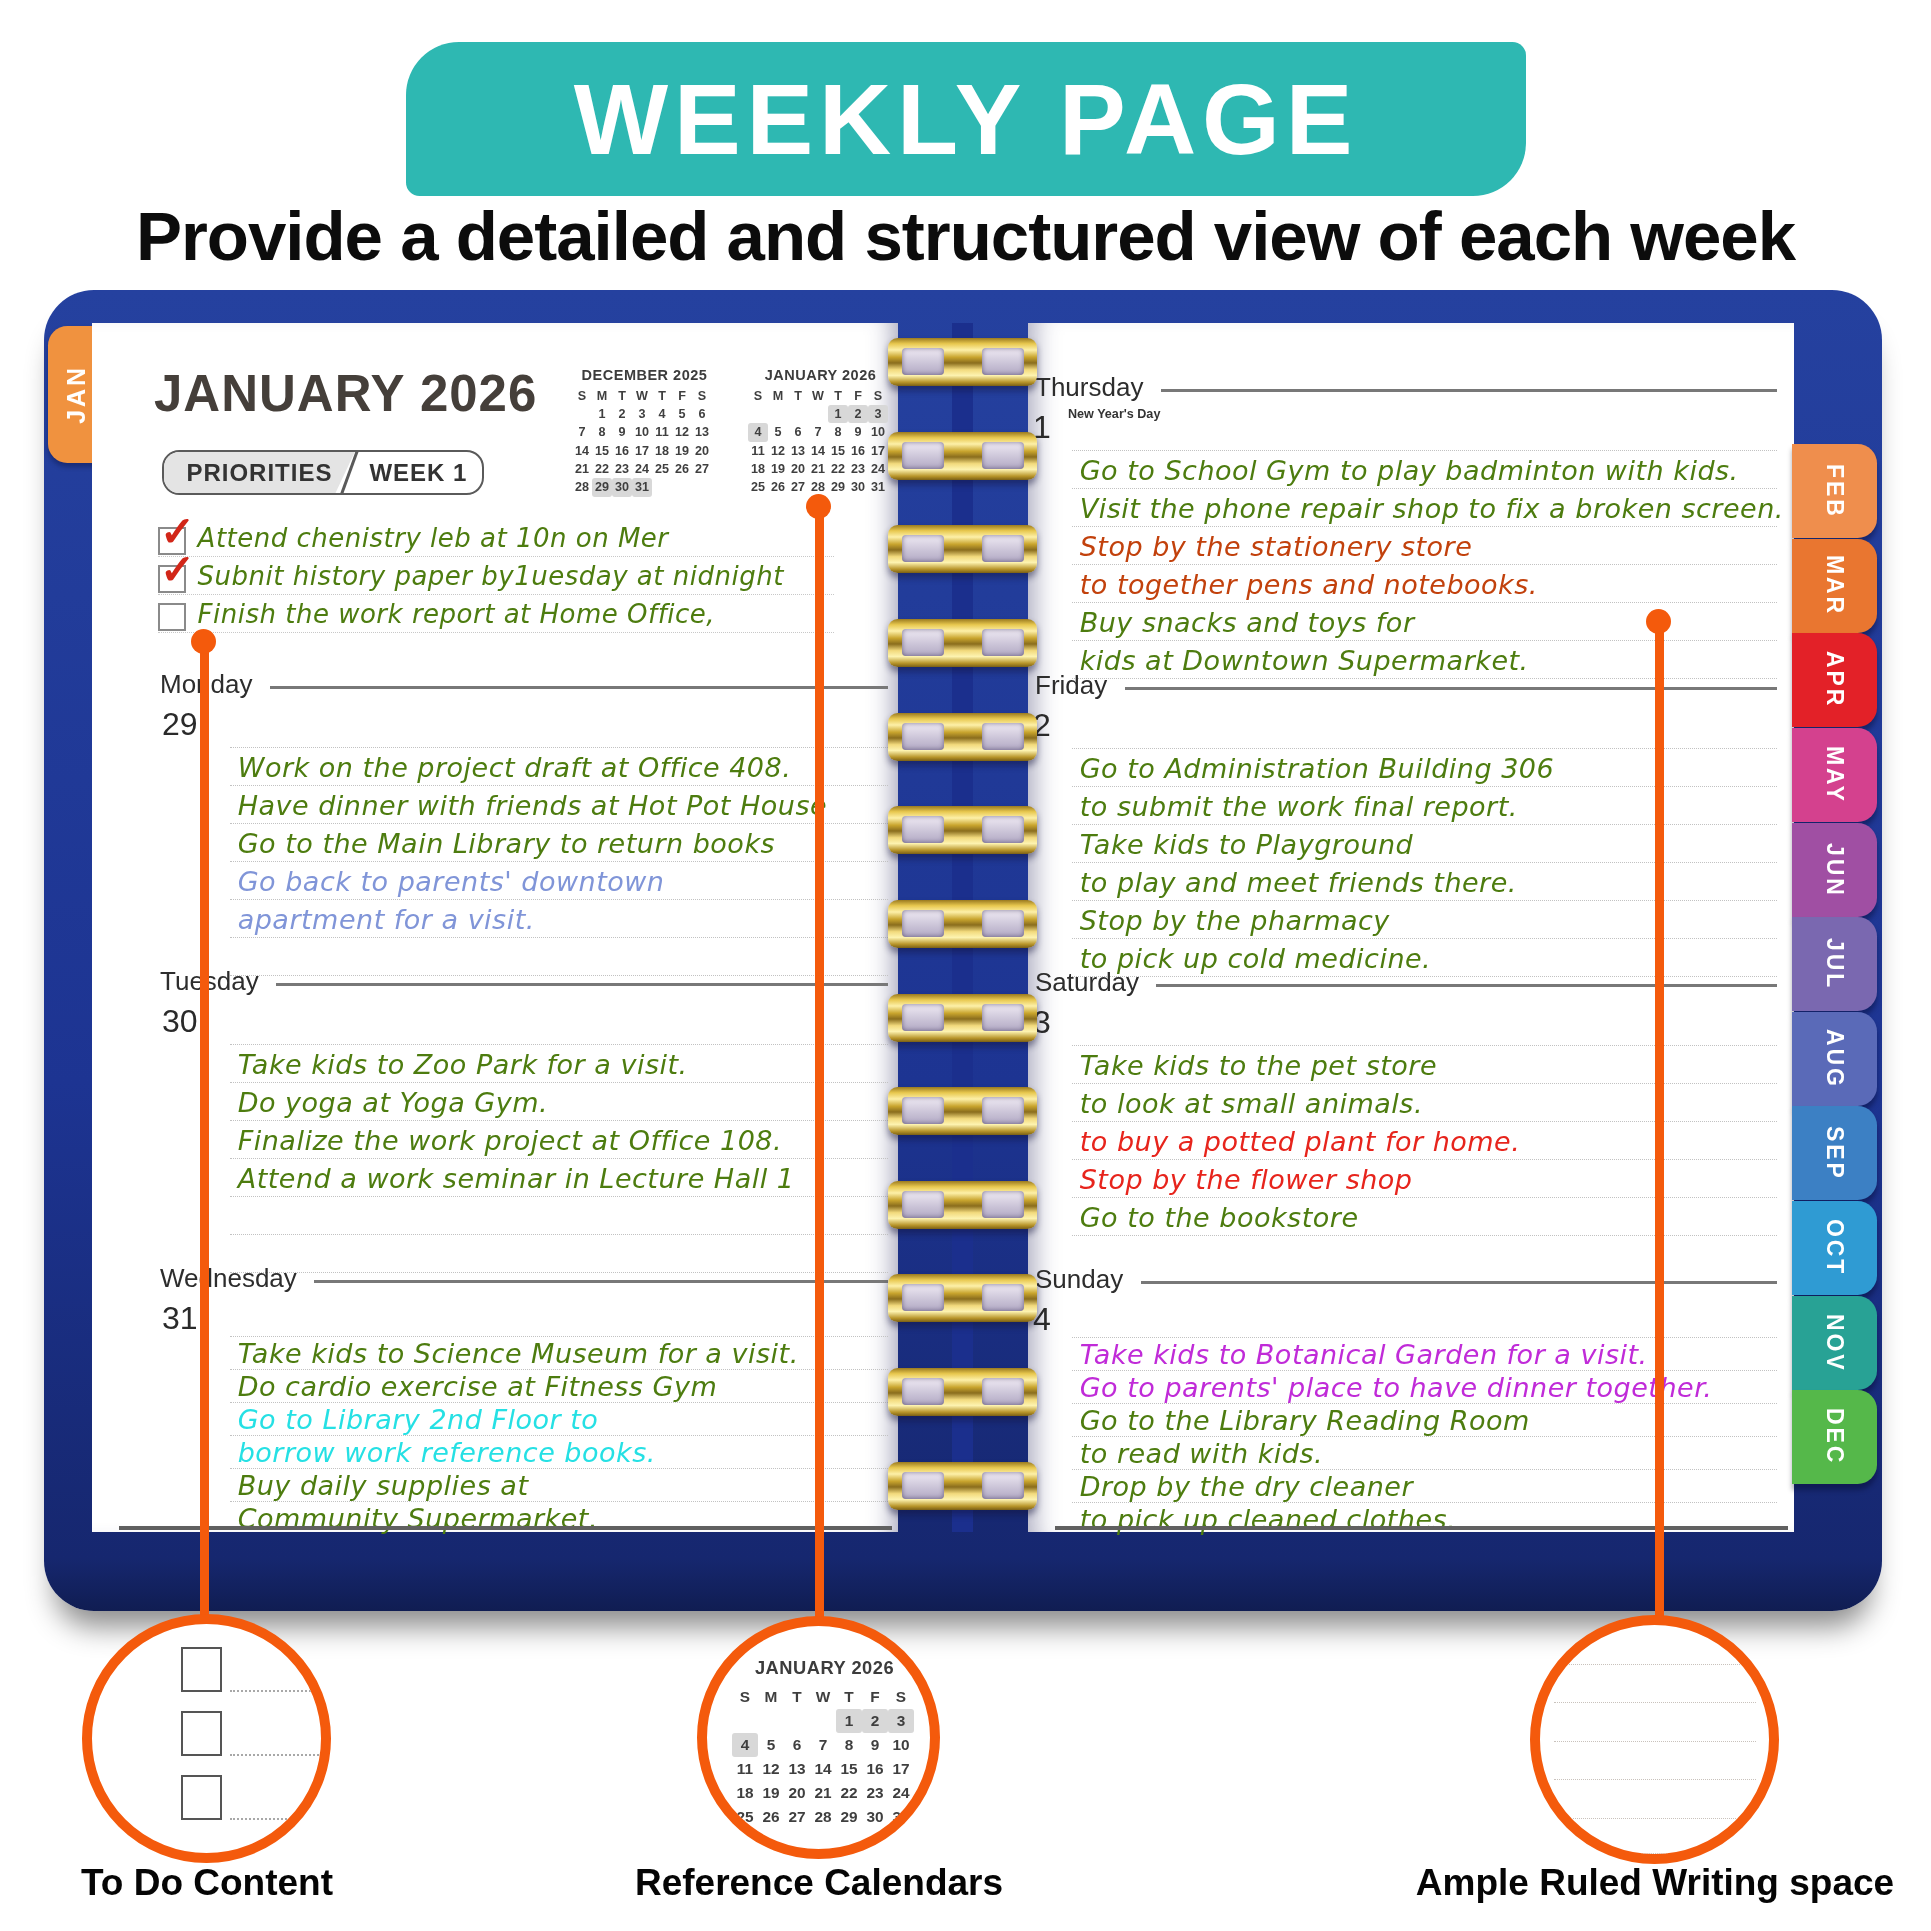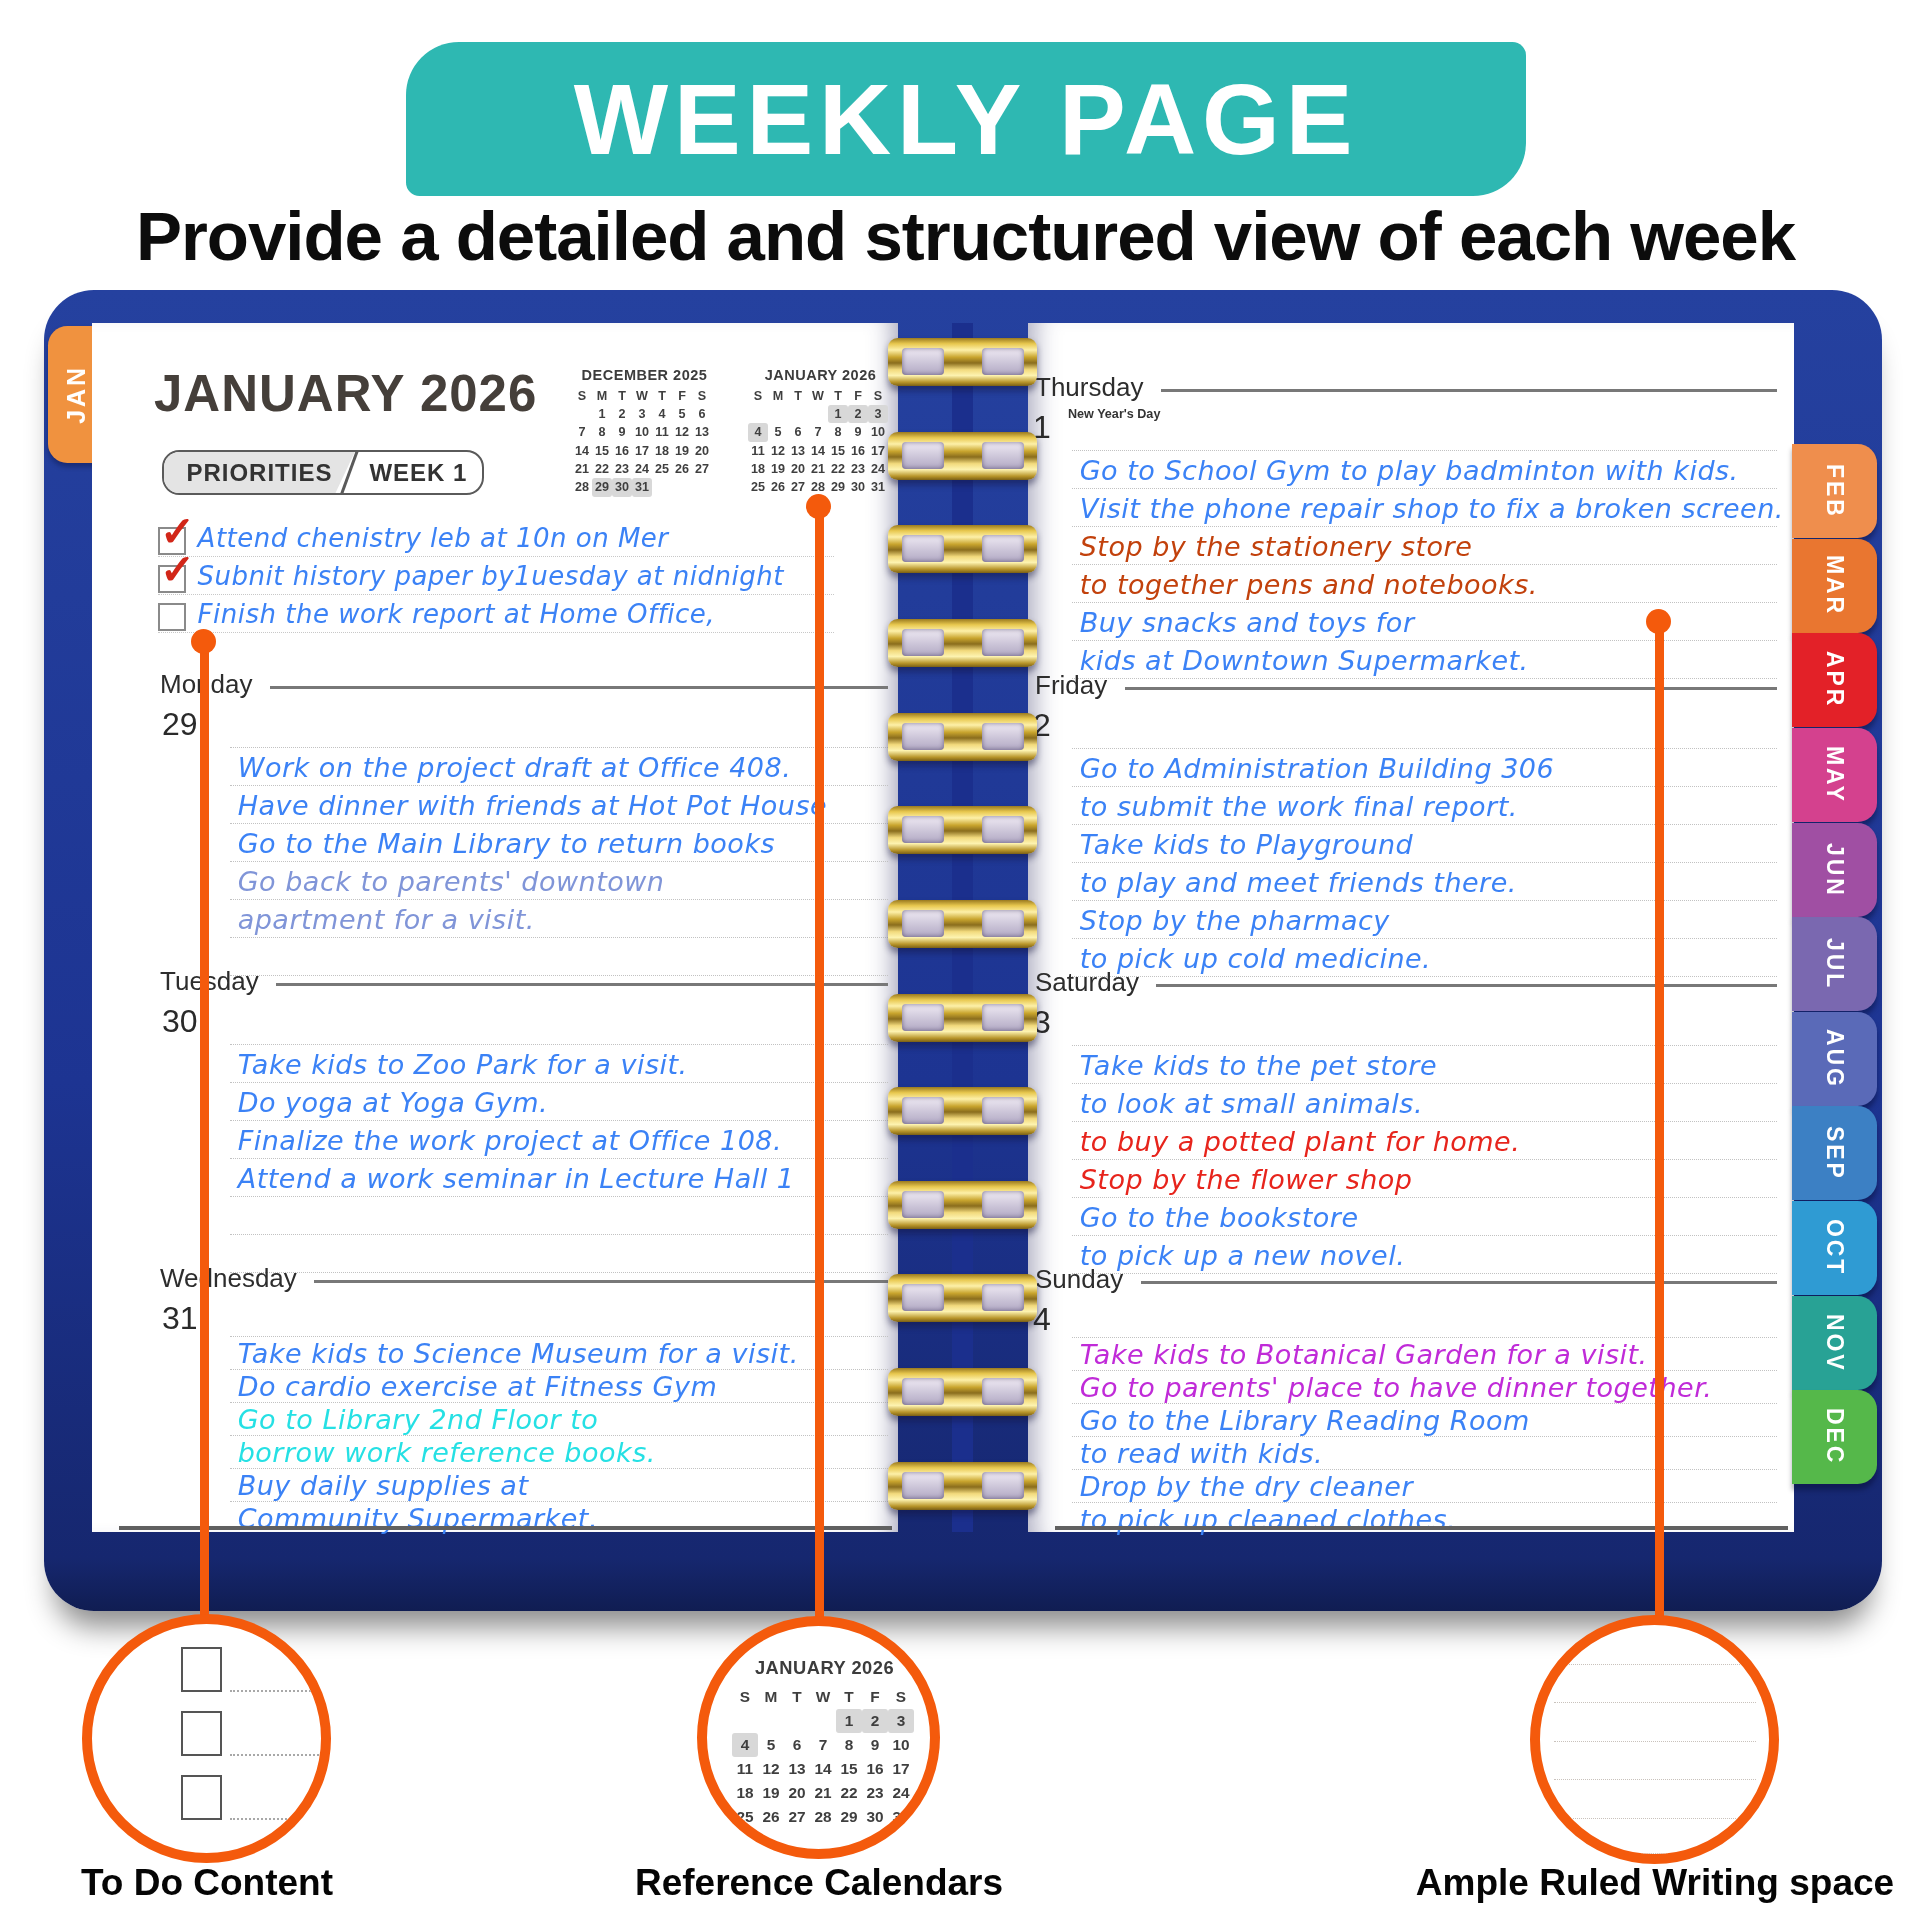--- a/index.html
+++ b/index.html
@@ -75,21 +75,21 @@
   .day-num{position:absolute;top:37px;left:1.9px;font-size:32px;color:#2a2a2a;}
   .pg-right .day-num{left:-1.9px;}
   .day-note{position:absolute;top:35px;left:33px;font-size:12.6px;font-weight:bold;color:#333;white-space:nowrap;}
   .rows{margin-top:9.7px;margin-left:70px;}
   .pg-right .rows{margin-left:37px;}
   .row{height:37px;border-bottom:1.9px dotted #c2c2c2;white-space:nowrap;overflow:visible;}
   .short .row{height:32px;}
   .at-bottom .row:last-child{border-bottom:none;}
   .row span{font-size:27px;line-height:39px;padding-left:7.7px;}
   .short .row span{line-height:34px;margin-top:33px;}
-  .c-ink{color:#3b82f6;} .c-blue{color:#8095d8;} .c-cyan{color:#25e0e4;}
+  .c-ink{color:#4d7c0f;} .c-blue{color:#8095d8;} .c-cyan{color:#25e0e4;}
   .c-orange{color:#c2410c;} .c-red{color:#e7241c;} .c-magenta{color:#c02bd8;}
 
   
   .cline{position:absolute;width:8.7px;background:#f45a0c;z-index:6;}
   .cdot{position:absolute;width:25px;height:25px;border-radius:50%;background:#f45a0c;z-index:6;}
   .ccirc{position:absolute;border:10.6px solid #f45a0c;border-radius:50%;background:#fff;overflow:hidden;
          box-sizing:border-box;z-index:7;}
   .cb-row{position:absolute;left:89px;display:flex;align-items:flex-end;}
   .cb-box{width:37px;height:41px;border:2.9px solid #555;background:#fff;}
   .cb-line{width:97px;border-bottom:2.9px dotted #a8a8a8;margin-left:7.7px;height:41px;}
@@ -383,21 +383,20 @@
             <span class="day-rule"></span>
           </div>
           <div class="day-num">3</div>
           <div class="rows">
             <div class="row"></div>
             <div class="row"><span class="hand c-ink">Take kids to the pet store</span></div>
             <div class="row"><span class="hand c-ink">to look at small animals.</span></div>
             <div class="row"><span class="hand c-red">to buy a potted plant for home.</span></div>
             <div class="row"><span class="hand c-red">Stop by the flower shop</span></div>
             <div class="row"><span class="hand c-ink">Go to the bookstore</span></div>
-            <div class="row"><span class="hand c-ink">to pick up a new novel.</span></div>
           </div>
         </section>
         <section class="day short at-bottom" style="top: 941px;">
           <div class="day-head">
             <span class="day-name">Sunday</span>
             <span class="day-rule"></span>
           </div>
           <div class="day-num">4</div>
           <div class="rows">
             <div class="row"></div>

